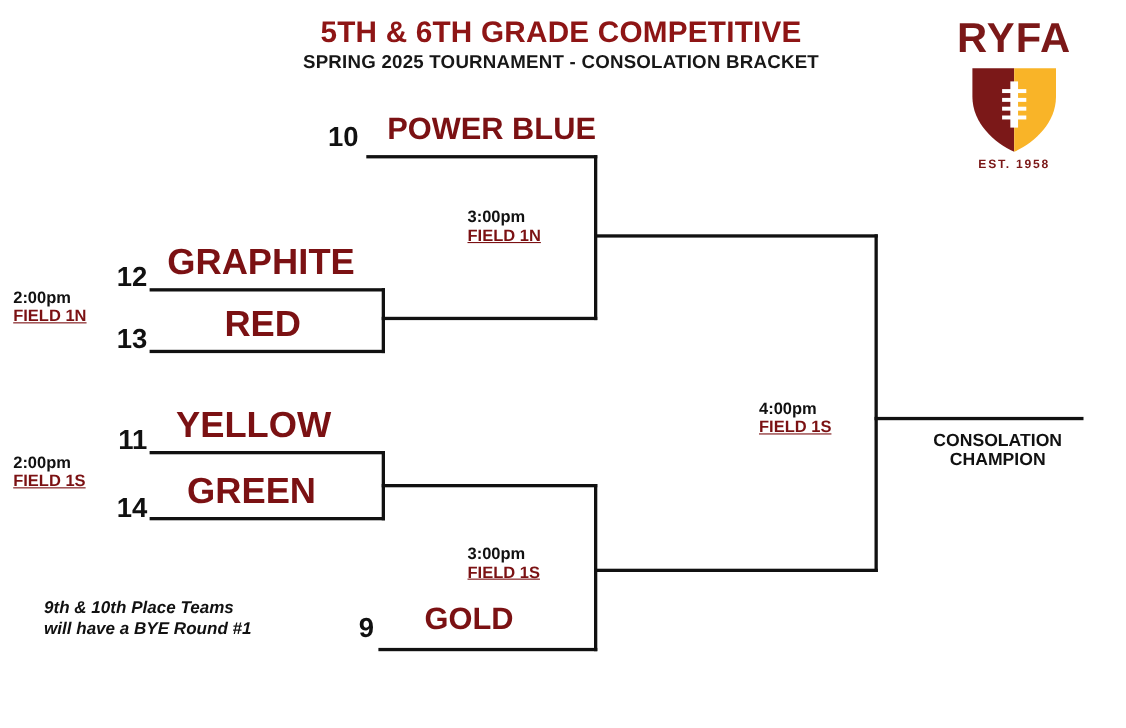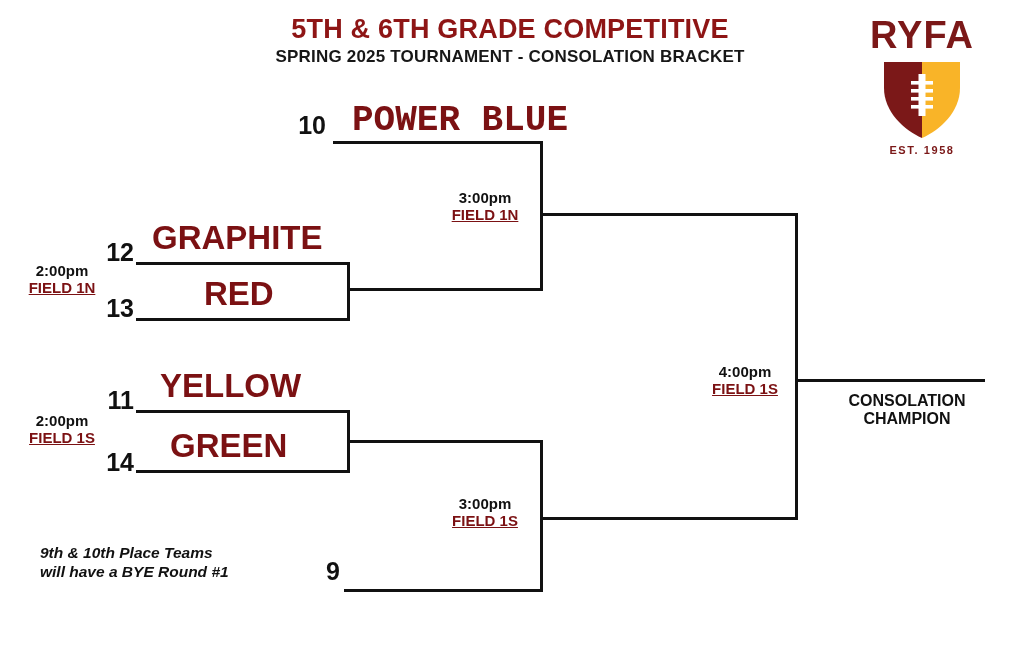--- a/index.html
+++ b/index.html
@@ -107,28 +107,26 @@
   }
   .team {
     position: absolute;
     font-size: 33px;
     font-weight: bold;
     color: #7B1113;
     line-height: 1;
     white-space: nowrap;
   }
   .team.big {
-    font-size: 36px;
-    font-family: Liberation Mono, monospace;
+    font-size: 28px;
   }
 
   
   .game {
     position: absolute;
-    text-align: center;
     line-height: 1.12;
     white-space: nowrap;
   }
   .game .gtime {
     font-size: 15px;
     font-weight: bold;
     color: #111111;
   }
   .game .gfield {
     font-size: 15px;
@@ -221,20 +219,21 @@
   <div class="hline" style="left:136px; top:410px; width:214px;"></div>
 
   <div class="seed" style="left:104px; top:450px; width:30px;">14</div>
   <div class="team" style="left:170px; top:429px;">GREEN</div>
   <div class="hline" style="left:136px; top:470px; width:214px;"></div>
 
   <div class="vline" style="left:347px; top:410px; height:63px;"></div>
   <div class="hline" style="left:347px; top:440px; width:196px;"></div>
 
   <div class="seed" style="left:310px; top:559px; width:30px;">9</div>
+  <div class="team big" style="left:386px; top:549px;">GOLD</div>
   <div class="hline" style="left:344px; top:589px; width:199px;"></div>
 
   <div class="game" style="left:425px; top:496px; width:120px;">
     <div class="gtime">3:00pm</div>
     <div class="gfield">FIELD 1S</div>
   </div>
   <div class="vline" style="left:540px; top:440px; height:152px;"></div>
   <div class="hline" style="left:540px; top:517px; width:258px;"></div>
 
   <div class="vline" style="left:795px; top:213px; height:307px;"></div>

